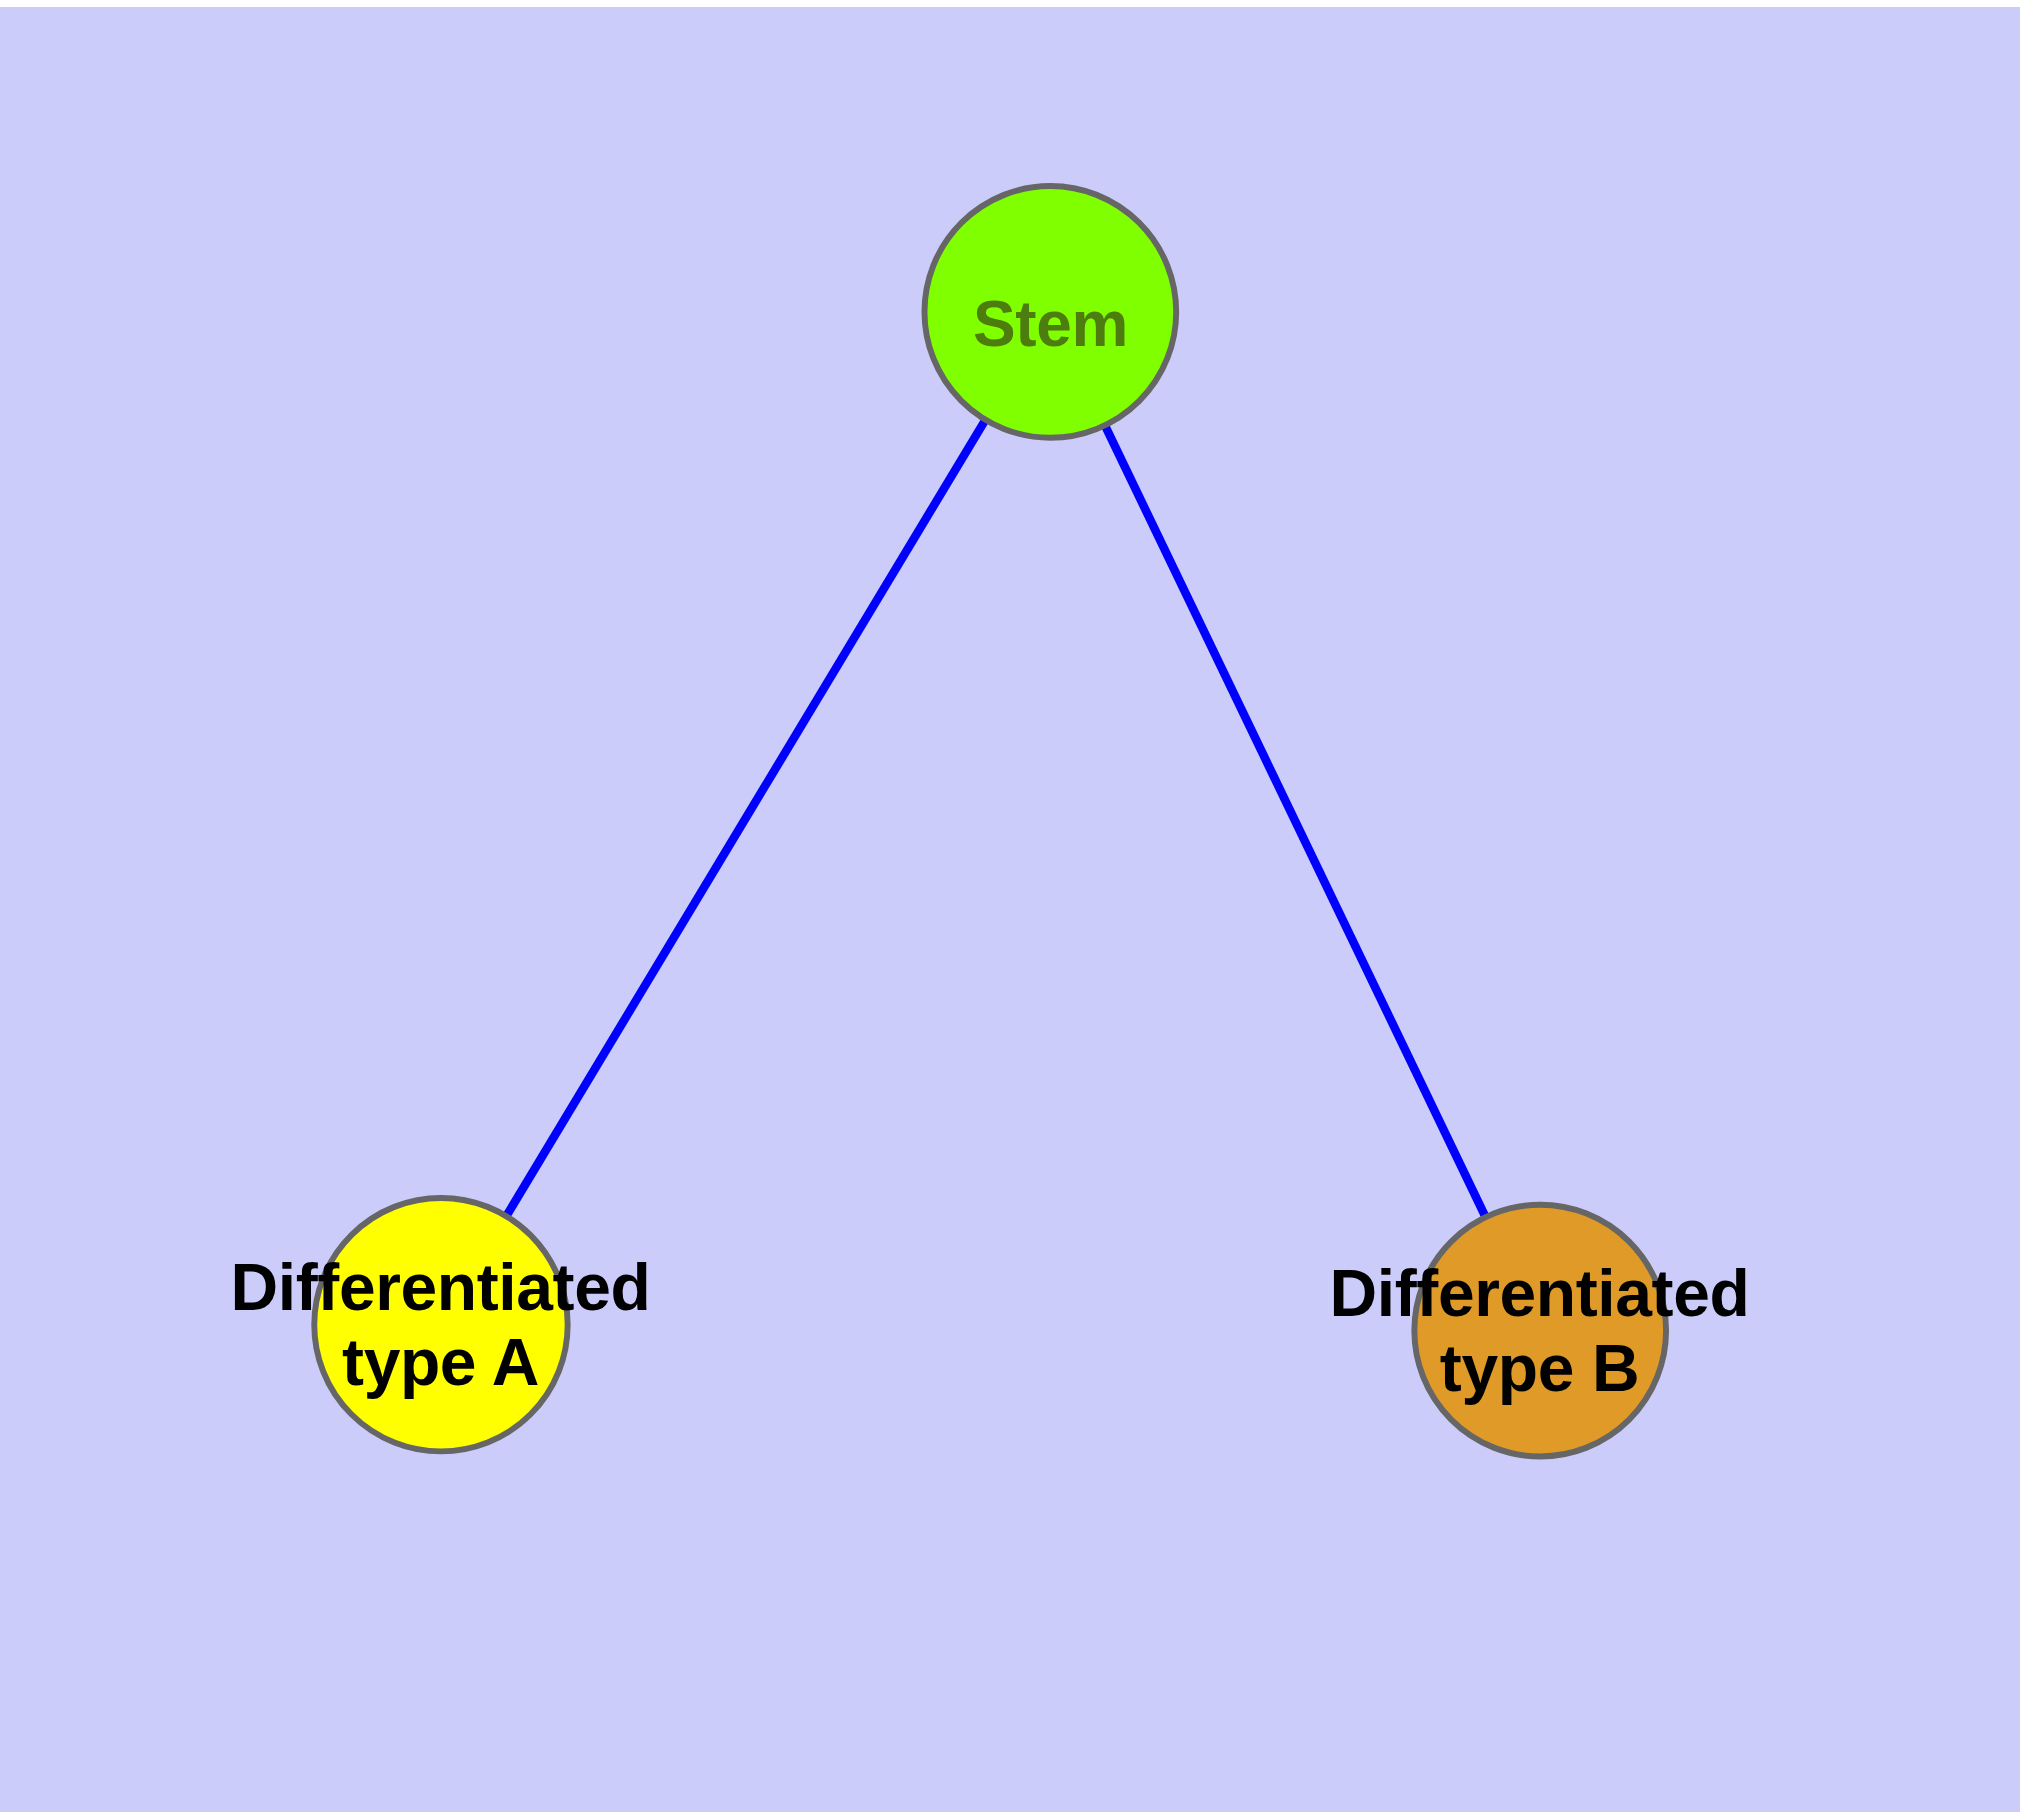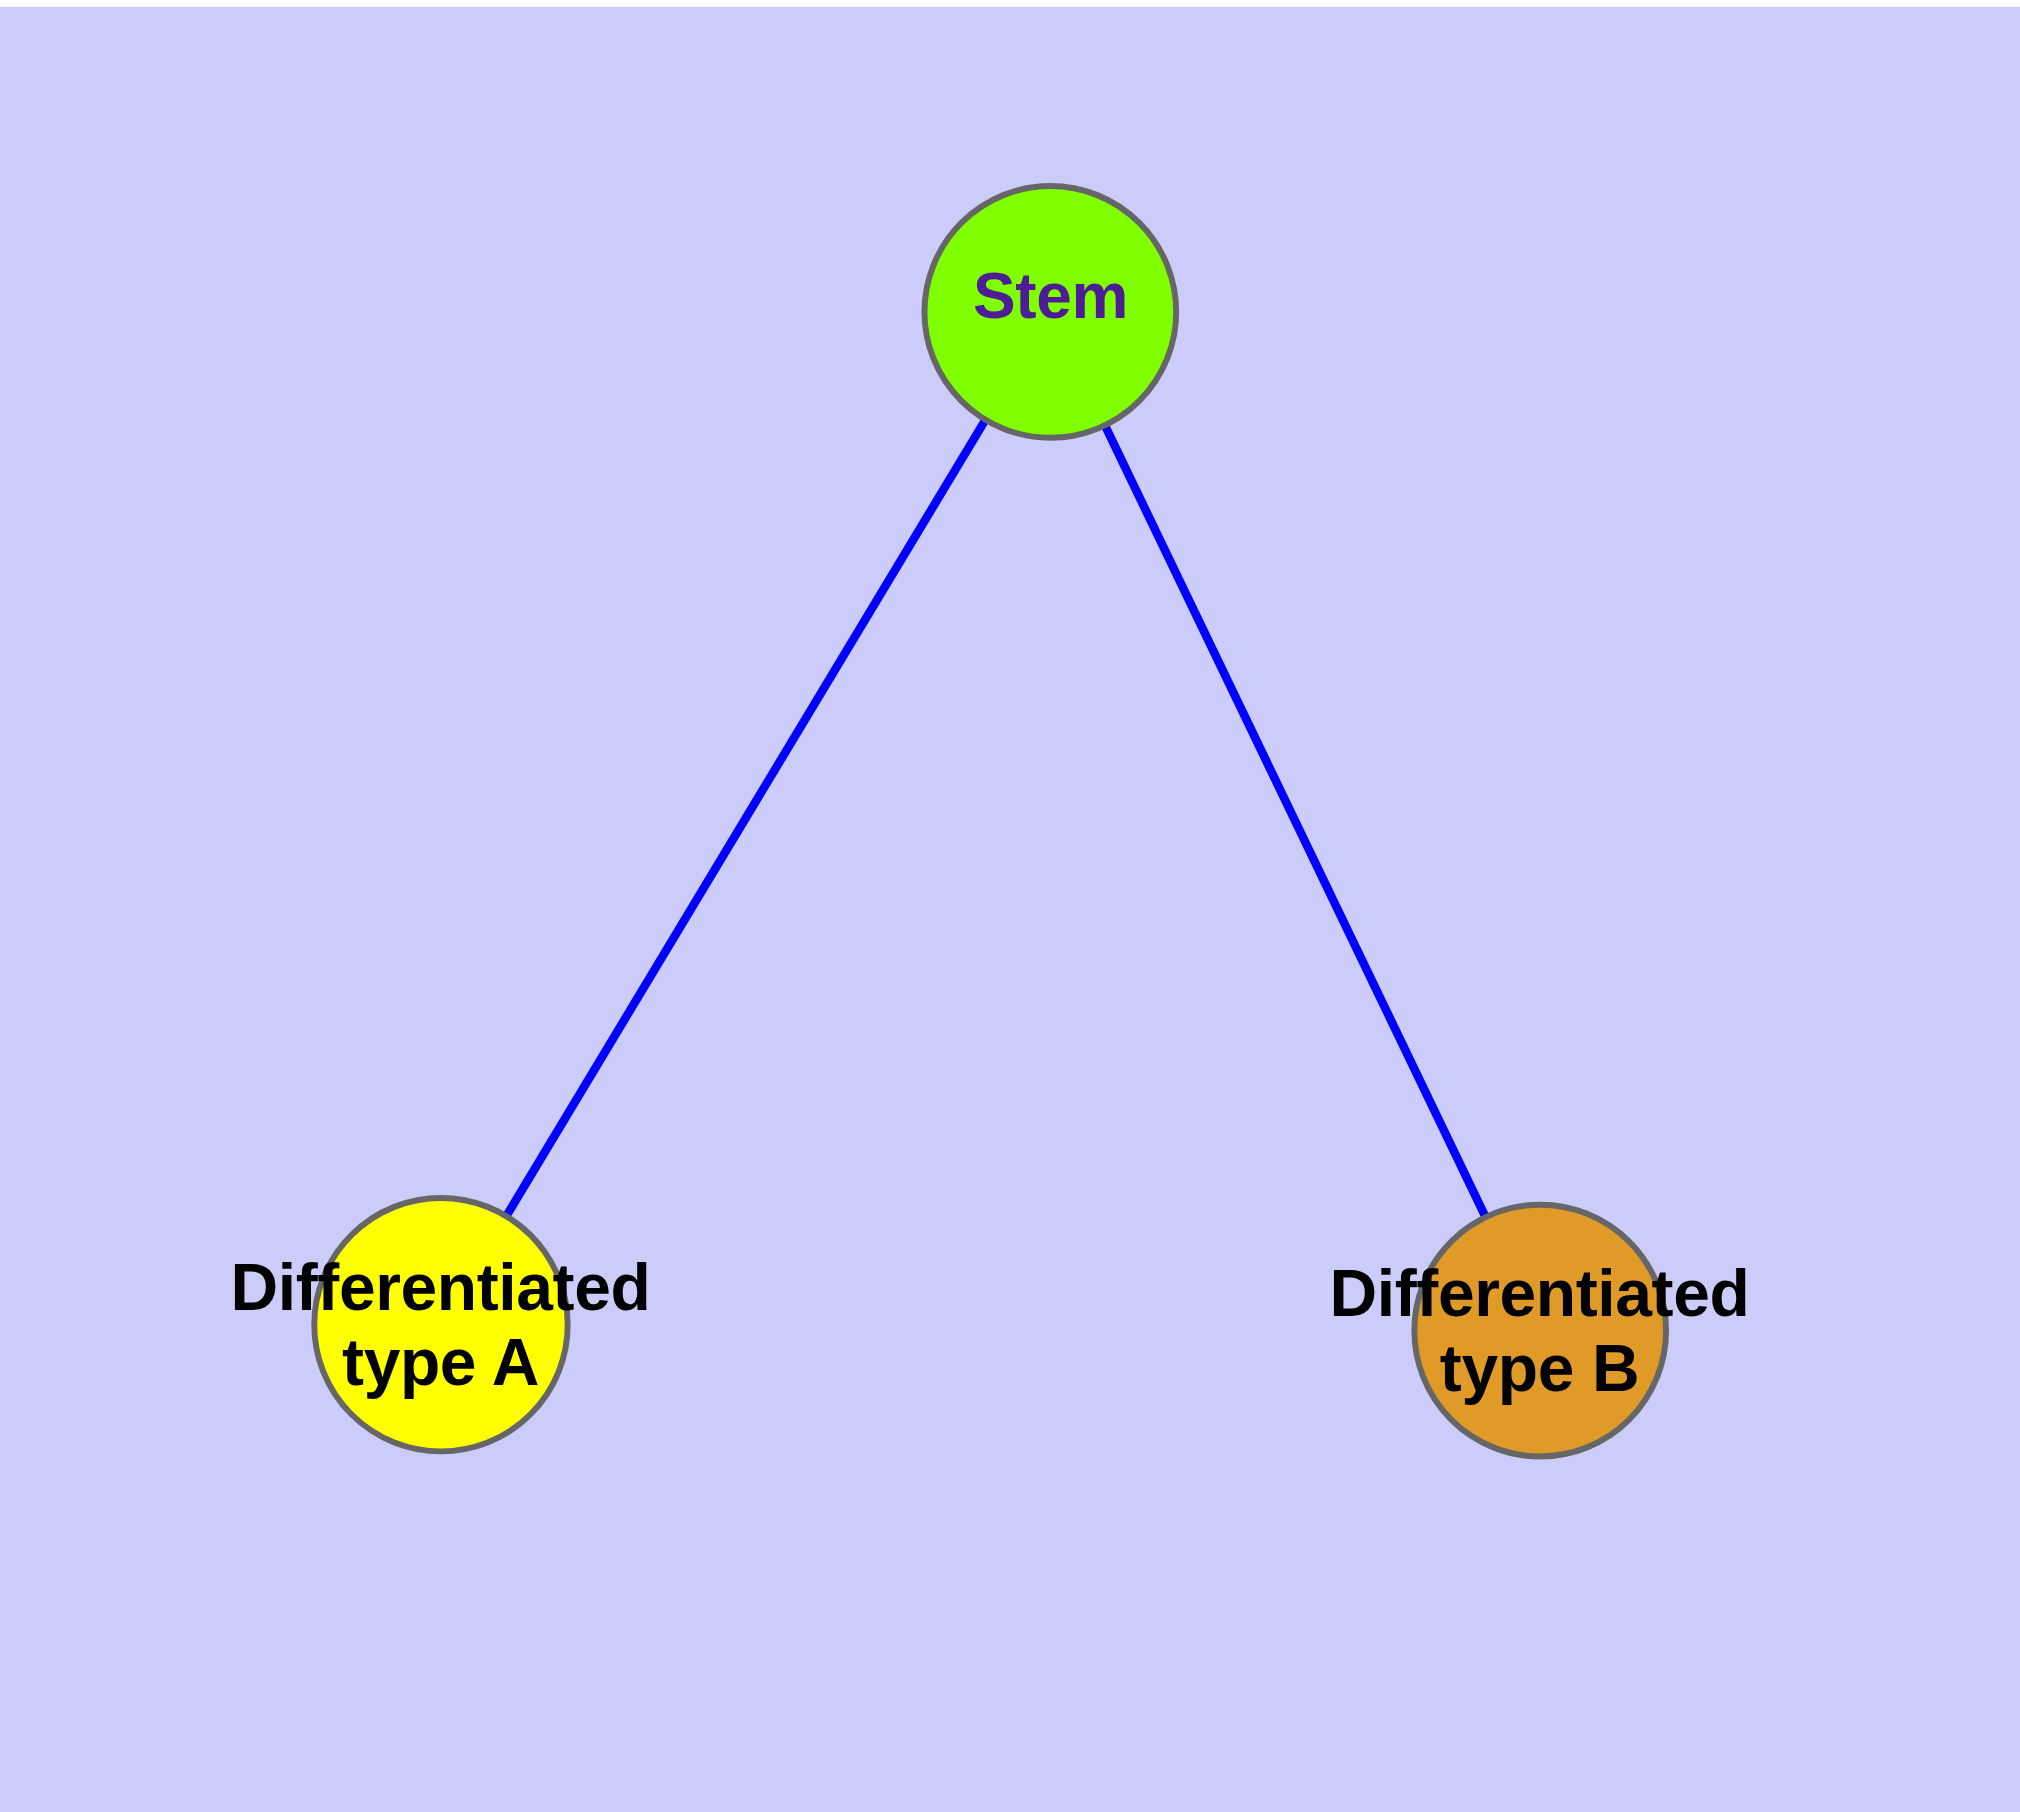--- a/index.html
+++ b/index.html
@@ -78,21 +78,21 @@
       <line class="graph-edge" x1="1303.137976042733" y1="501.38035848333067" x2="1752.862023957267" y2="1436.6196415166694" stroke="#0000ff" stroke-width="10" stroke-linecap="butt"></line>
     </g>
 
     <g>
       <circle class="graph-node" cx="1239" cy="368" r="148.5" fill="#7fff00" stroke="#666666" stroke-width="7"></circle>
       <circle class="graph-node" cx="520" cy="1563" r="149.5" fill="#ffff00" stroke="#666666" stroke-width="7"></circle>
       <circle class="graph-node" cx="1817" cy="1570" r="148.5" fill="#e09a28" stroke="#666666" stroke-width="7"></circle>
     </g>
   </svg>
 
-  <div class="node-label" id="label-stem" style="left: 796px; top: 296px; color: #4c1d95;">Stem</div>
+  <div class="node-label" id="label-stem" style="left: 796px; top: 324px; color: #4d7c0f;">Stem</div>
 
   <div class="node-label" id="label-a" style="left: 110px; top: 1325px; color: rgb(0, 0, 0);">Differentiated
 type A</div>
 
   <div class="node-label" id="label-b" style="left: 1209px; top: 1331px; color: rgb(0, 0, 0);">Differentiated
 type B</div>
 
 </div>
 
 

